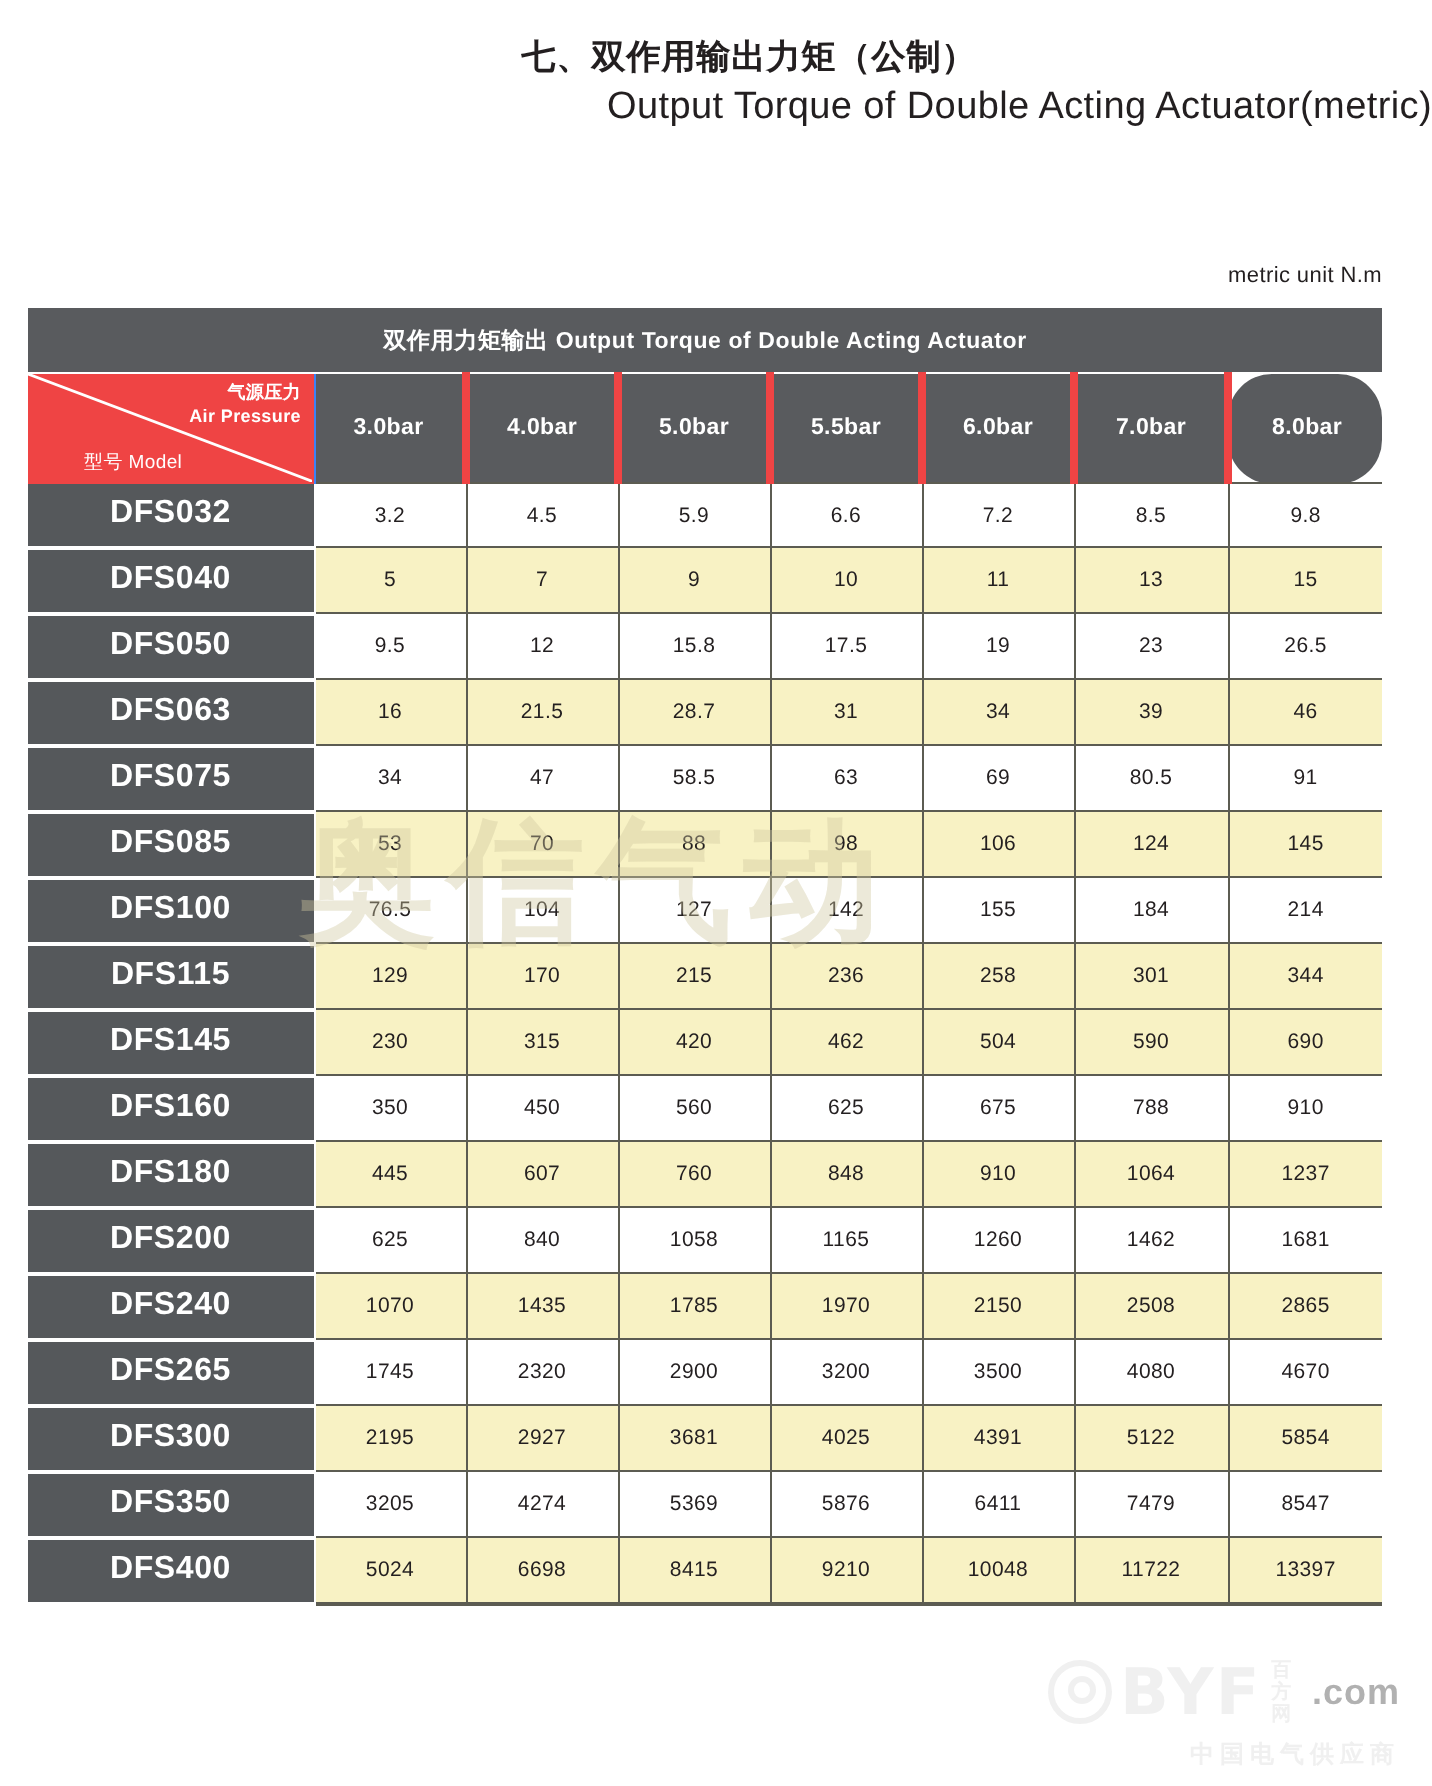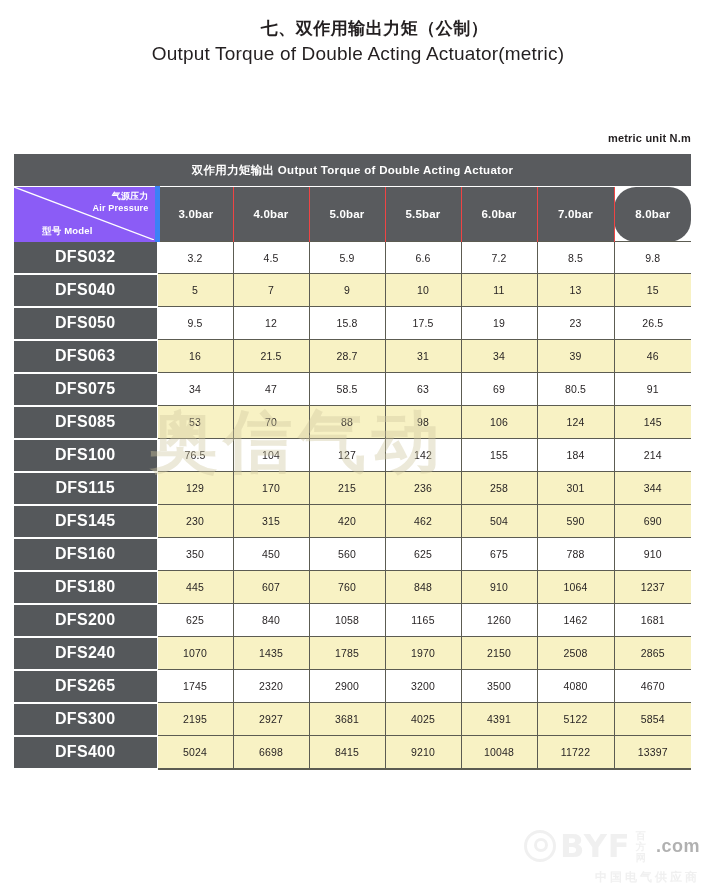--- a/index.html
+++ b/index.html
@@ -29,31 +29,31 @@
     color: #231f20;
     padding-left: 33px;
   }
   .title-en {
     font-size: 19px;
     font-weight: normal;
     letter-spacing: 0.2px;
     line-height: 1.3;
     color: #231f20;
     margin-top: 1px;
+    text-align: right;
   }
 
   
   .unit-note {
     position: absolute;
     right: 25px;
     top: 132px;
     font-size: 11px;
     color: #231f20;
     letter-spacing: 0.2px;
-    font-weight: bold;
   }
 
   
   .table-wrap {
     position: absolute;
     left: 14px;
     top: 154px;
     width: 677px;
   }
   table.spec {
@@ -73,25 +73,25 @@
     font-size: 11.5px;
     font-weight: bold;
     text-align: center;
     height: 32px;
     letter-spacing: 0.3px;
     border-bottom: 1px solid #ffffff;
   }
 
   
   .corner {
-    background: #8b5cf6;
+    background: #ef4444;
     position: relative;
     height: 54px;
     width: 143px;
-    border-right: 5px solid #3b82f6;
+    border-right: 1px solid #3b82f6;
     overflow: hidden;
   }
   .corner .diag {
     position: absolute;
     inset: 0;
   }
   .corner .lbl-press {
     position: absolute;
     right: 6px;
     top: 3px;
@@ -101,34 +101,34 @@
     font-weight: bold;
     line-height: 1.35;
     letter-spacing: 0.2px;
   }
   .corner .lbl-model {
     position: absolute;
     left: 6px;
     bottom: 4px;
     color: #ffffff;
     font-size: 9.5px;
-    font-weight: bold;
+    font-weight: normal;
     letter-spacing: 0.2px;
     padding-left: 22px;
   }
 
   
   .phead {
     background: #595b5e;
     color: #ffffff;
     font-size: 11.5px;
     font-weight: bold;
     text-align: center;
     height: 54px;
-    border-right: 1px solid #ef4444;
+    border-right: 4px solid #ef4444;
     letter-spacing: 0.2px;
   }
   .phead.last { border-right: none; border-radius: 22px; }
 
   
   .model {
     background: #55585b;
     color: #ffffff;
     font-size: 16px;
     font-weight: bold;
@@ -426,20 +426,30 @@
         <tr class="rw-yellow">
           <td class="model">DFS300</td>
           <td class="val">2195</td>
           <td class="val">2927</td>
           <td class="val">3681</td>
           <td class="val">4025</td>
           <td class="val">4391</td>
           <td class="val">5122</td>
           <td class="val last">5854</td>
         </tr>
+        <tr class="rw-white">
+          <td class="model">DFS350</td>
+          <td class="val">3205</td>
+          <td class="val">4274</td>
+          <td class="val">5369</td>
+          <td class="val">5876</td>
+          <td class="val">6411</td>
+          <td class="val">7479</td>
+          <td class="val last">8547</td>
+        </tr>
         <tr class="rw-yellow lastrow">
           <td class="model">DFS400</td>
           <td class="val">5024</td>
           <td class="val">6698</td>
           <td class="val">8415</td>
           <td class="val">9210</td>
           <td class="val">10048</td>
           <td class="val">11722</td>
           <td class="val last">13397</td>
         </tr>

